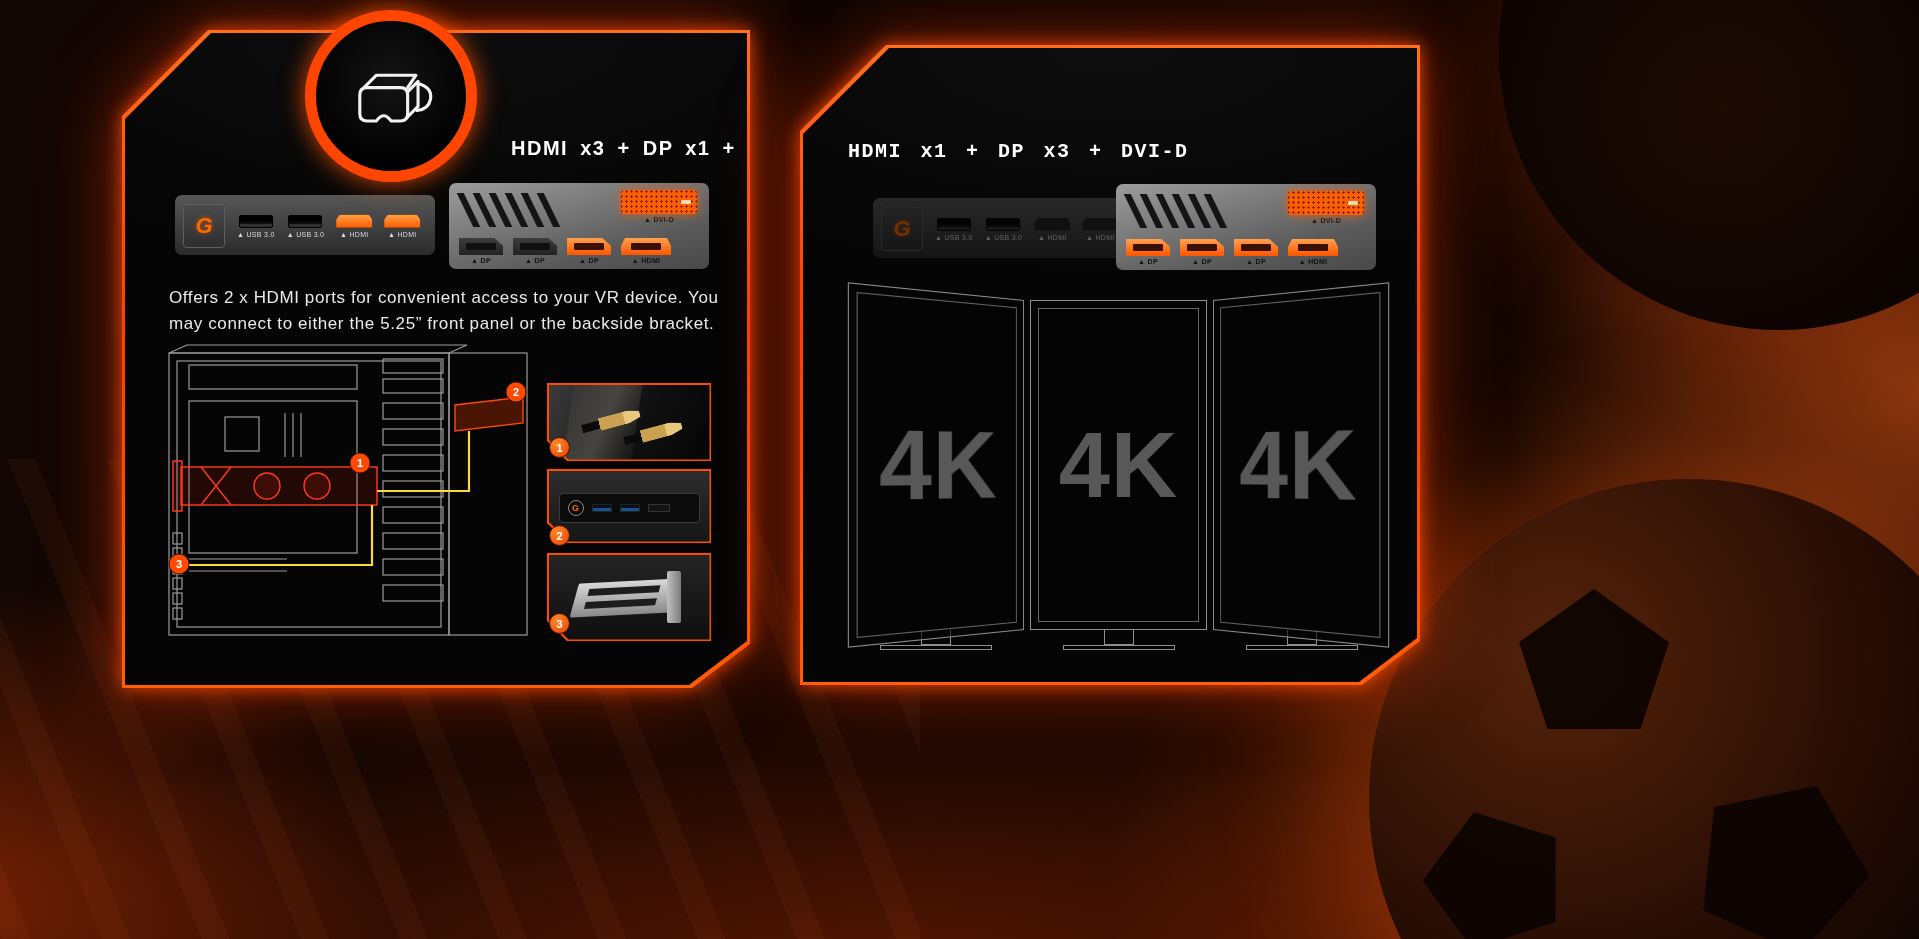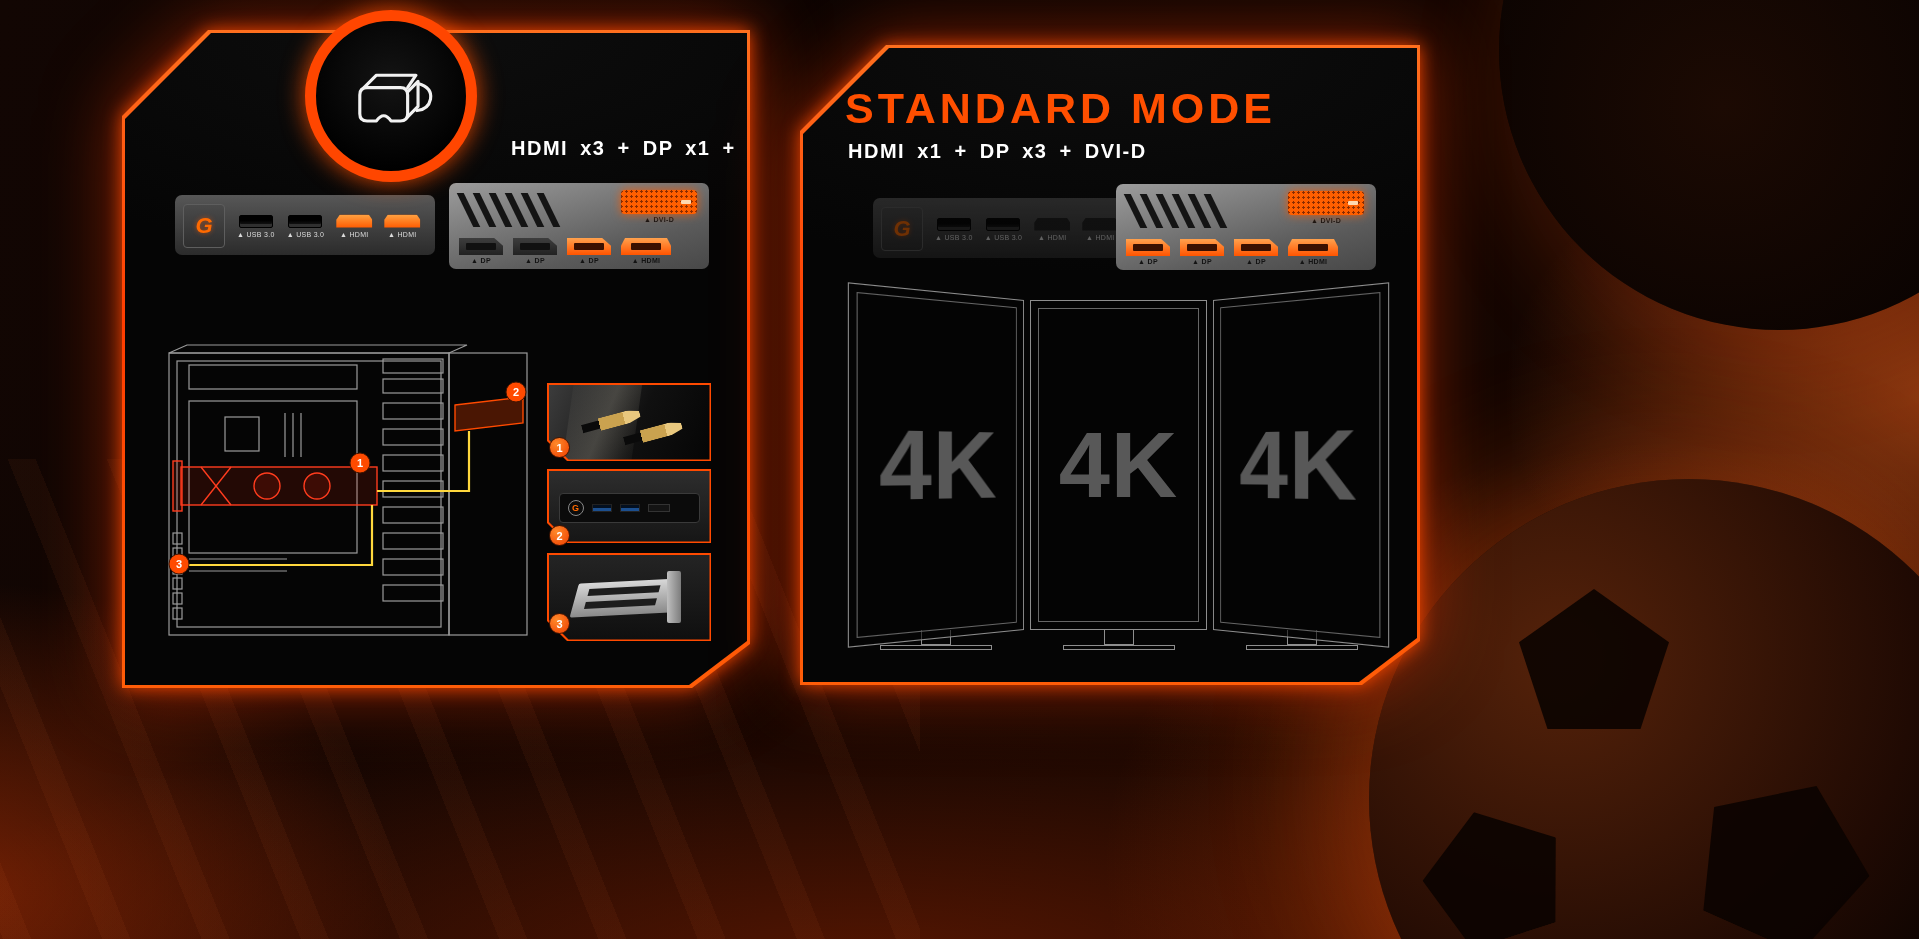--- a/index.html
+++ b/index.html
@@ -224,20 +224,21 @@
             <div class="dp-conn conn-lit"></div>
             <div class="io-label dark">▲ DP</div>
           </div>
           <div class="bport">
             <div class="hdmi-conn conn-lit"></div>
             <div class="io-label dark">▲ HDMI</div>
           </div>
         </div>
       </div>
 
+      <div class="descr" style="left:44px; top:252px;">Offers 2 x HDMI ports for convenient access to your VR device. You may connect to either the 5.25” front panel or the backside bracket.</div>
 
       <svg class="case-svg" width="368" height="300" viewBox="0 0 368 300">
         <g stroke="#9b9b9b" stroke-width="1.2" fill="none">
           <polygon points="2,10 20,2 300,2 282,10"></polygon>
           <rect x="2" y="10" width="280" height="282"></rect>
           <rect x="282" y="10" width="78" height="282"></rect>
           <rect x="10" y="18" width="264" height="266"></rect>
           <rect x="22" y="22" width="168" height="24"></rect>
           <rect x="22" y="58" width="168" height="152"></rect>
           <rect x="58" y="74" width="34" height="34"></rect>
@@ -328,22 +329,21 @@
         <path d="M66 46 L76 36 V60 L66 70"></path>
         <path d="M76 38 Q90 42 88 53 Q86 63 75 64"></path>
       </g>
     </svg>
   </div>
 
   <div class="panel-wrap std-pos">
     <div class="panel-frame"></div>
     <div class="panel-inner">
 
-      <div class="title" style="left:42px; top:36px;">STANDARD MODE</div>
-      <div class="subtitle" style="left:45px; top:92px;">HDMI x1  +  DP x3  +  DVI-D</div>
+      <div class="subtitle" style="left:45px; top:92px;font-family:Liberation Mono, monospace;">HDMI x1  +  DP x3  +  DVI-D</div>
 
       <div class="io-front dim" style="left:70px; top:150px;">
         <div class="io-logo">
           <span>G</span>
         </div>
         <div class="io-col">
           <div class="usb-slot"></div>
           <div class="io-label light">▲ USB 3.0</div>
         </div>
         <div class="io-col">

